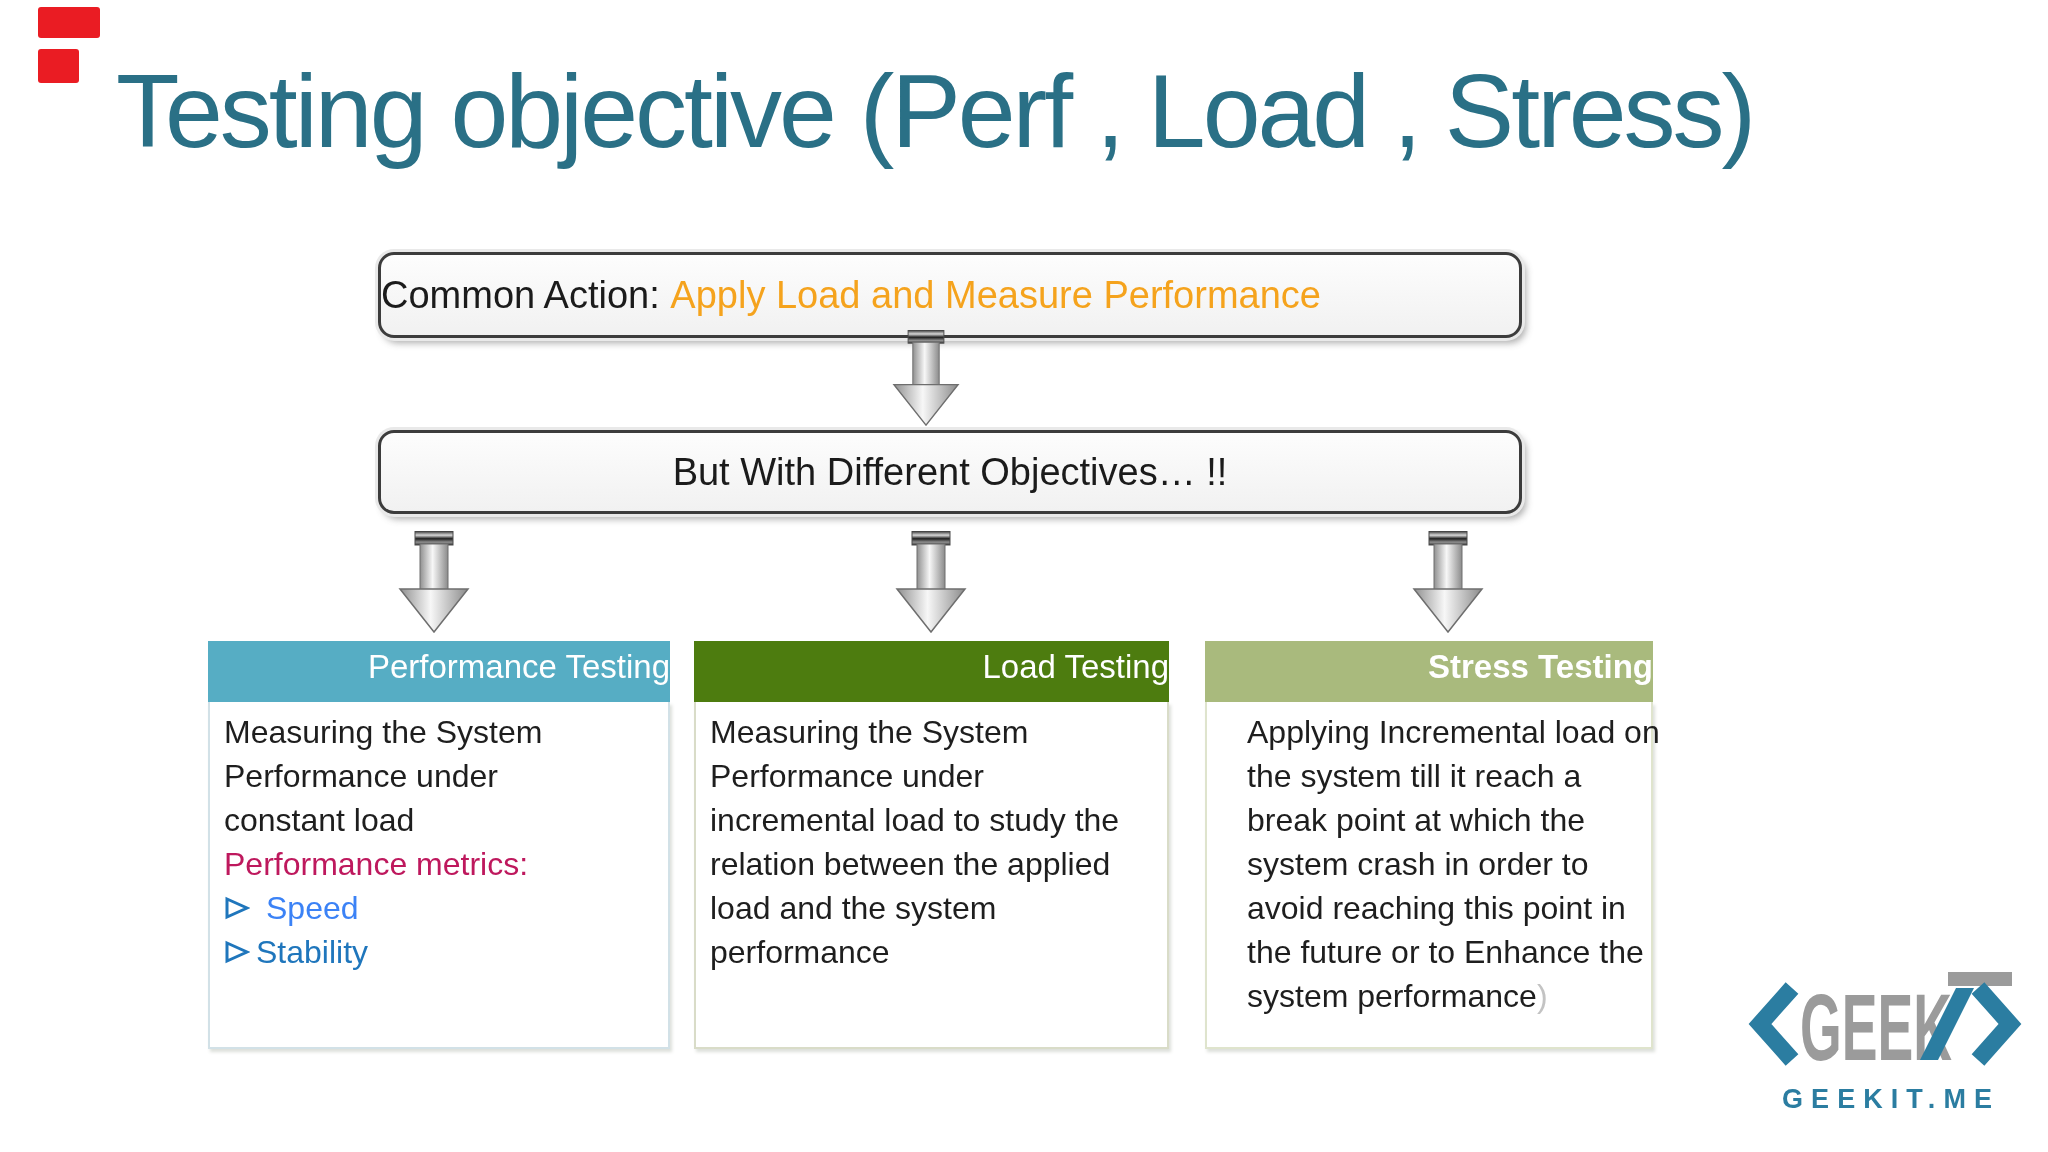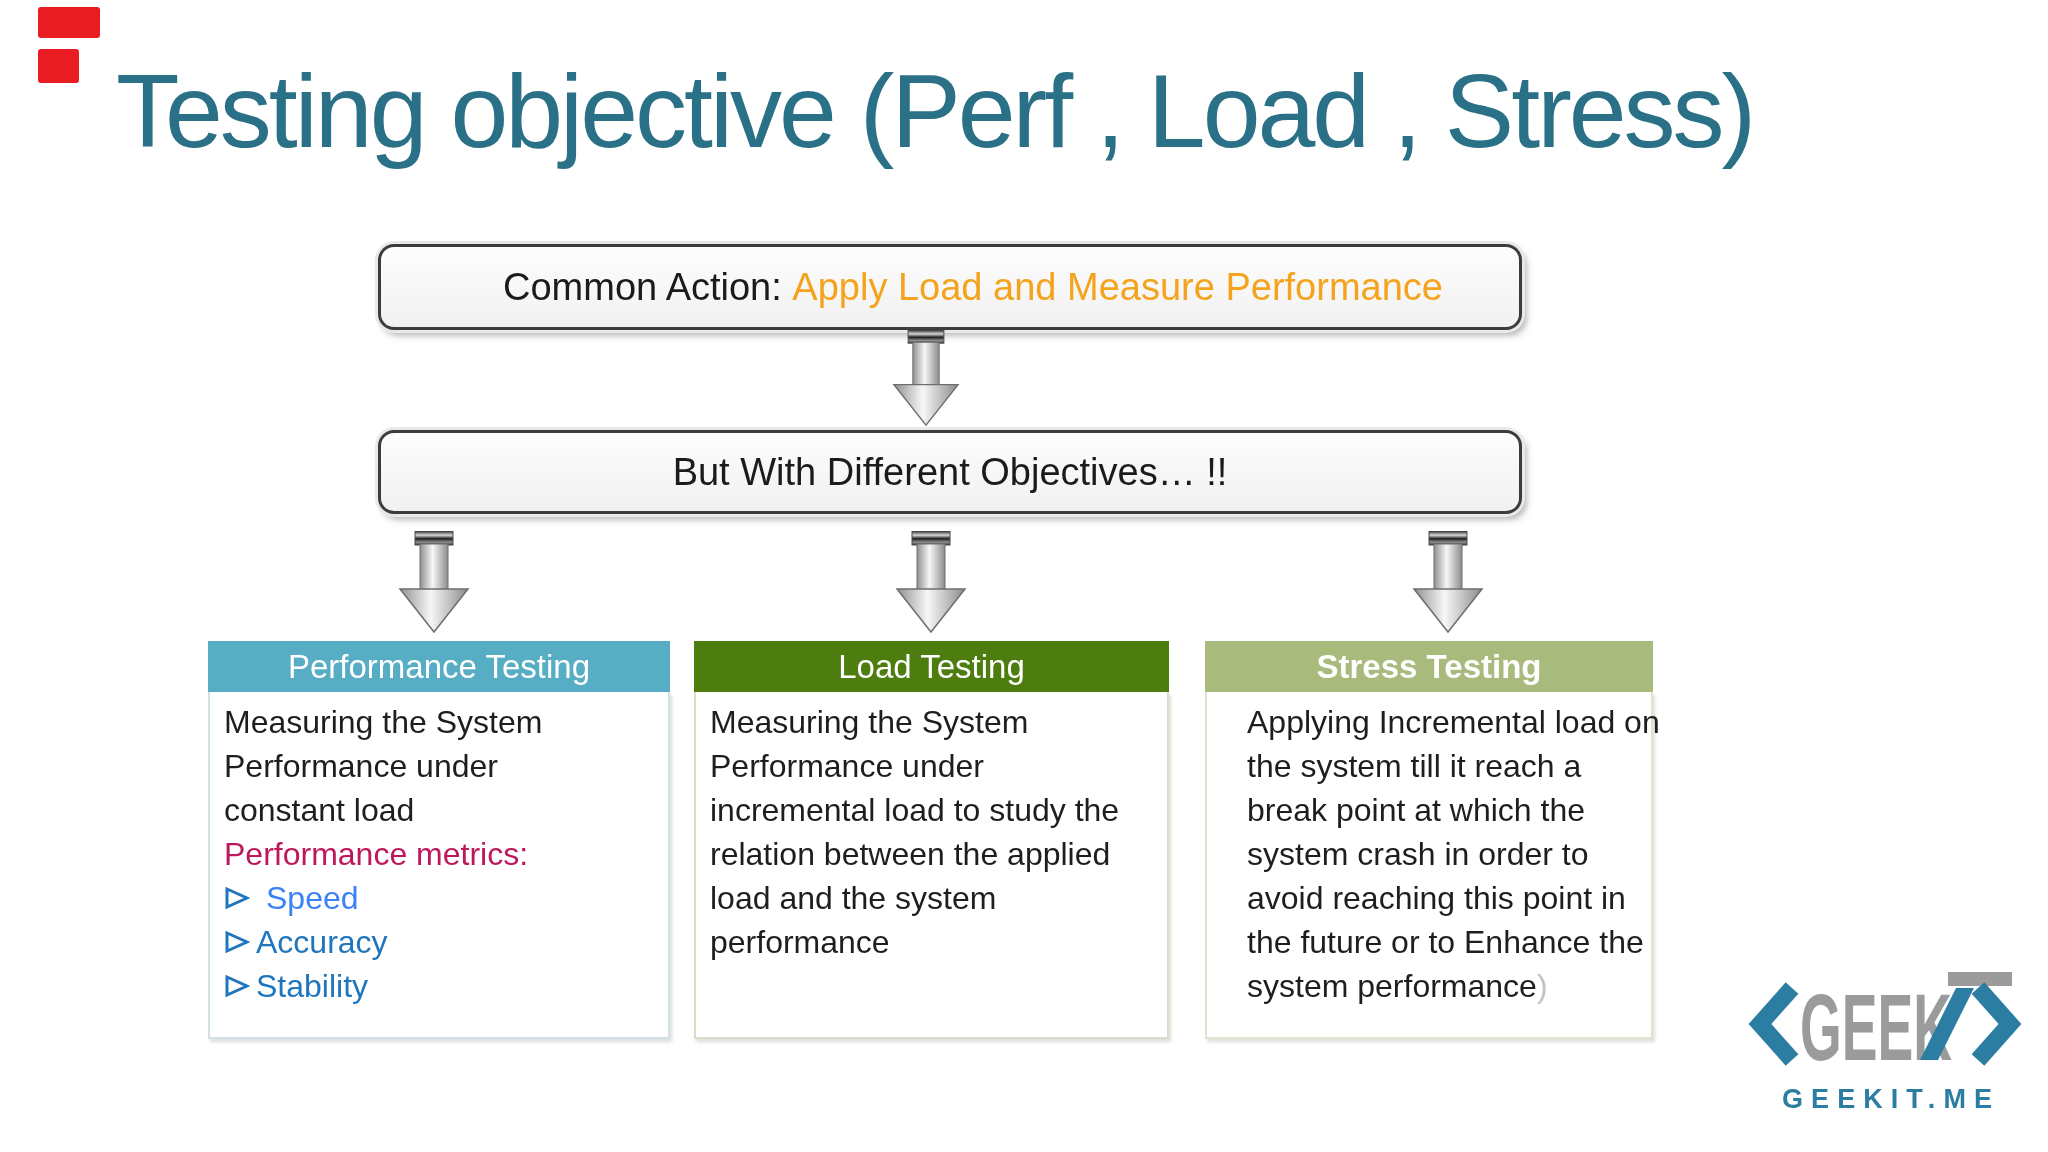--- a/index.html
+++ b/index.html
@@ -25,36 +25,36 @@
   
   .flowbox{
     position:absolute;left:378px;width:1144px;height:86px;
     border:3px solid #3c3c3c;border-radius:16px;
     background:linear-gradient(180deg,#fdfdfd 0%,#f1f1f1 100%);
     box-shadow:0 0 0 3px #e9e9e9, 4px 5px 7px rgba(70,70,70,.45);
     display:flex;align-items:center;
     font-size:38px;color:#1b1b1b;
     box-sizing:border-box;
   }
-  .flowbox.common{top:244px;justify-content:center;padding-left:46px;}
+  .flowbox.common{top:252px;justify-content:flex-start;}
   .flowbox.objectives{top:430px;height:84px;justify-content:center;}
 
   .flow-arrow{position:absolute;width:84px;height:104px;}
   .flow-arrow.a-top{left:884px;top:330px;height:98px;}
   .flow-arrow.a-left{left:392px;top:531px;}
   .flow-arrow.a-mid{left:889px;top:531px;}
   .flow-arrow.a-right{left:1406px;top:531px;}
 
   
   .column{position:absolute;top:641px;}
   .column.c1{left:208px;width:462px;}
   .column.c2{left:694px;width:475px;}
   .column.c3{left:1205px;width:448px;}
   .col-header{
-    height:51px;line-height:51px;text-align:center;
+    height:61px;line-height:51px;text-align:right;
     color:#ffffff;font-size:33px;
   }
   .col-body{
     height:347px;background:#ffffff;
     border:2px solid #d8d8d8;border-top:none;
     box-sizing:border-box;
     padding:8px 13px 0 14px;
     font-size:32px;line-height:44px;color:#1e1e1e;
     box-shadow:2px 3px 3px rgba(120,130,110,.25);
   }
@@ -139,26 +139,20 @@
           <div class="bullet-row">
             <svg class="bullet-icon" viewBox="0 0 26 26">
               <polygon points="3,4 23,13 3,22" fill="#ffffff" stroke="#1f76bc" stroke-width="3"></polygon>
             </svg>
             <span class="bullet-label" style="color:#3b82f6">Speed</span>
           </div>
           <div class="bullet-row">
             <svg class="bullet-icon" viewBox="0 0 26 26">
               <polygon points="3,4 23,13 3,22" fill="#ffffff" stroke="#1f76bc" stroke-width="3"></polygon>
             </svg>
-            <span class="bullet-label" style="color:#1f76bc">Accuracy</span>
-          </div>
-          <div class="bullet-row">
-            <svg class="bullet-icon" viewBox="0 0 26 26">
-              <polygon points="3,4 23,13 3,22" fill="#ffffff" stroke="#1f76bc" stroke-width="3"></polygon>
-            </svg>
             <span class="bullet-label" style="color:#1f76bc">Stability</span>
           </div>
         </div>
     </div>
   </div>
 
   <div class="column c2">
     <div class="col-header" style="background: #4d7c0f;">Load Testing</div>
     <div class="col-body" style="border-color: rgb(217, 220, 200);">
       <div>

